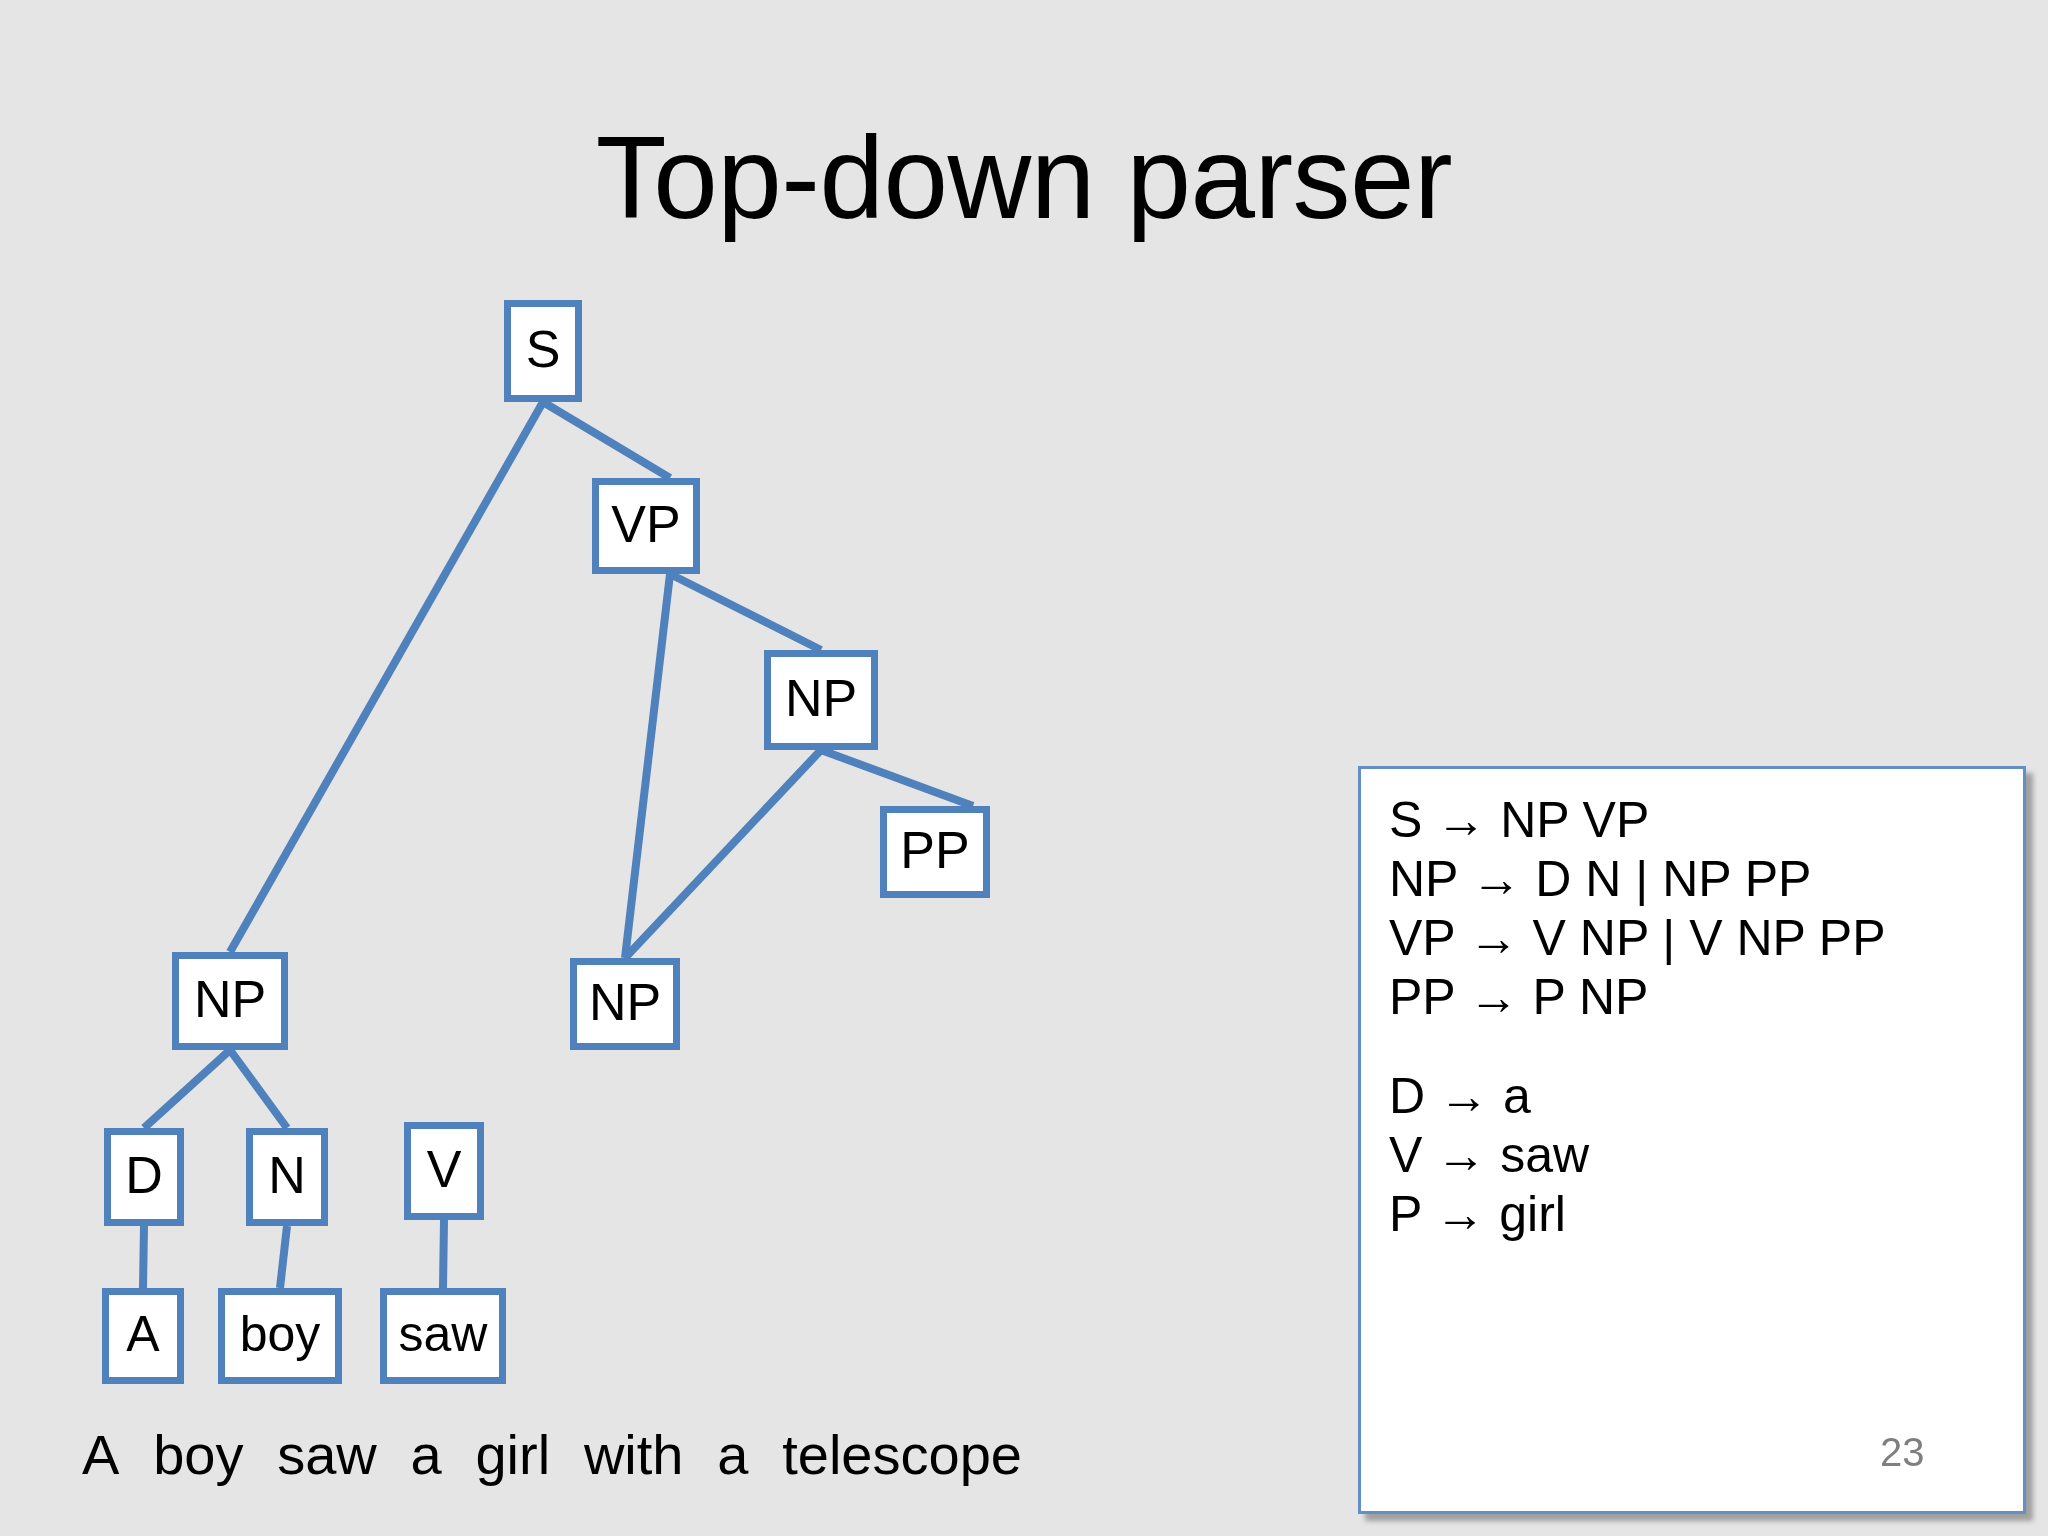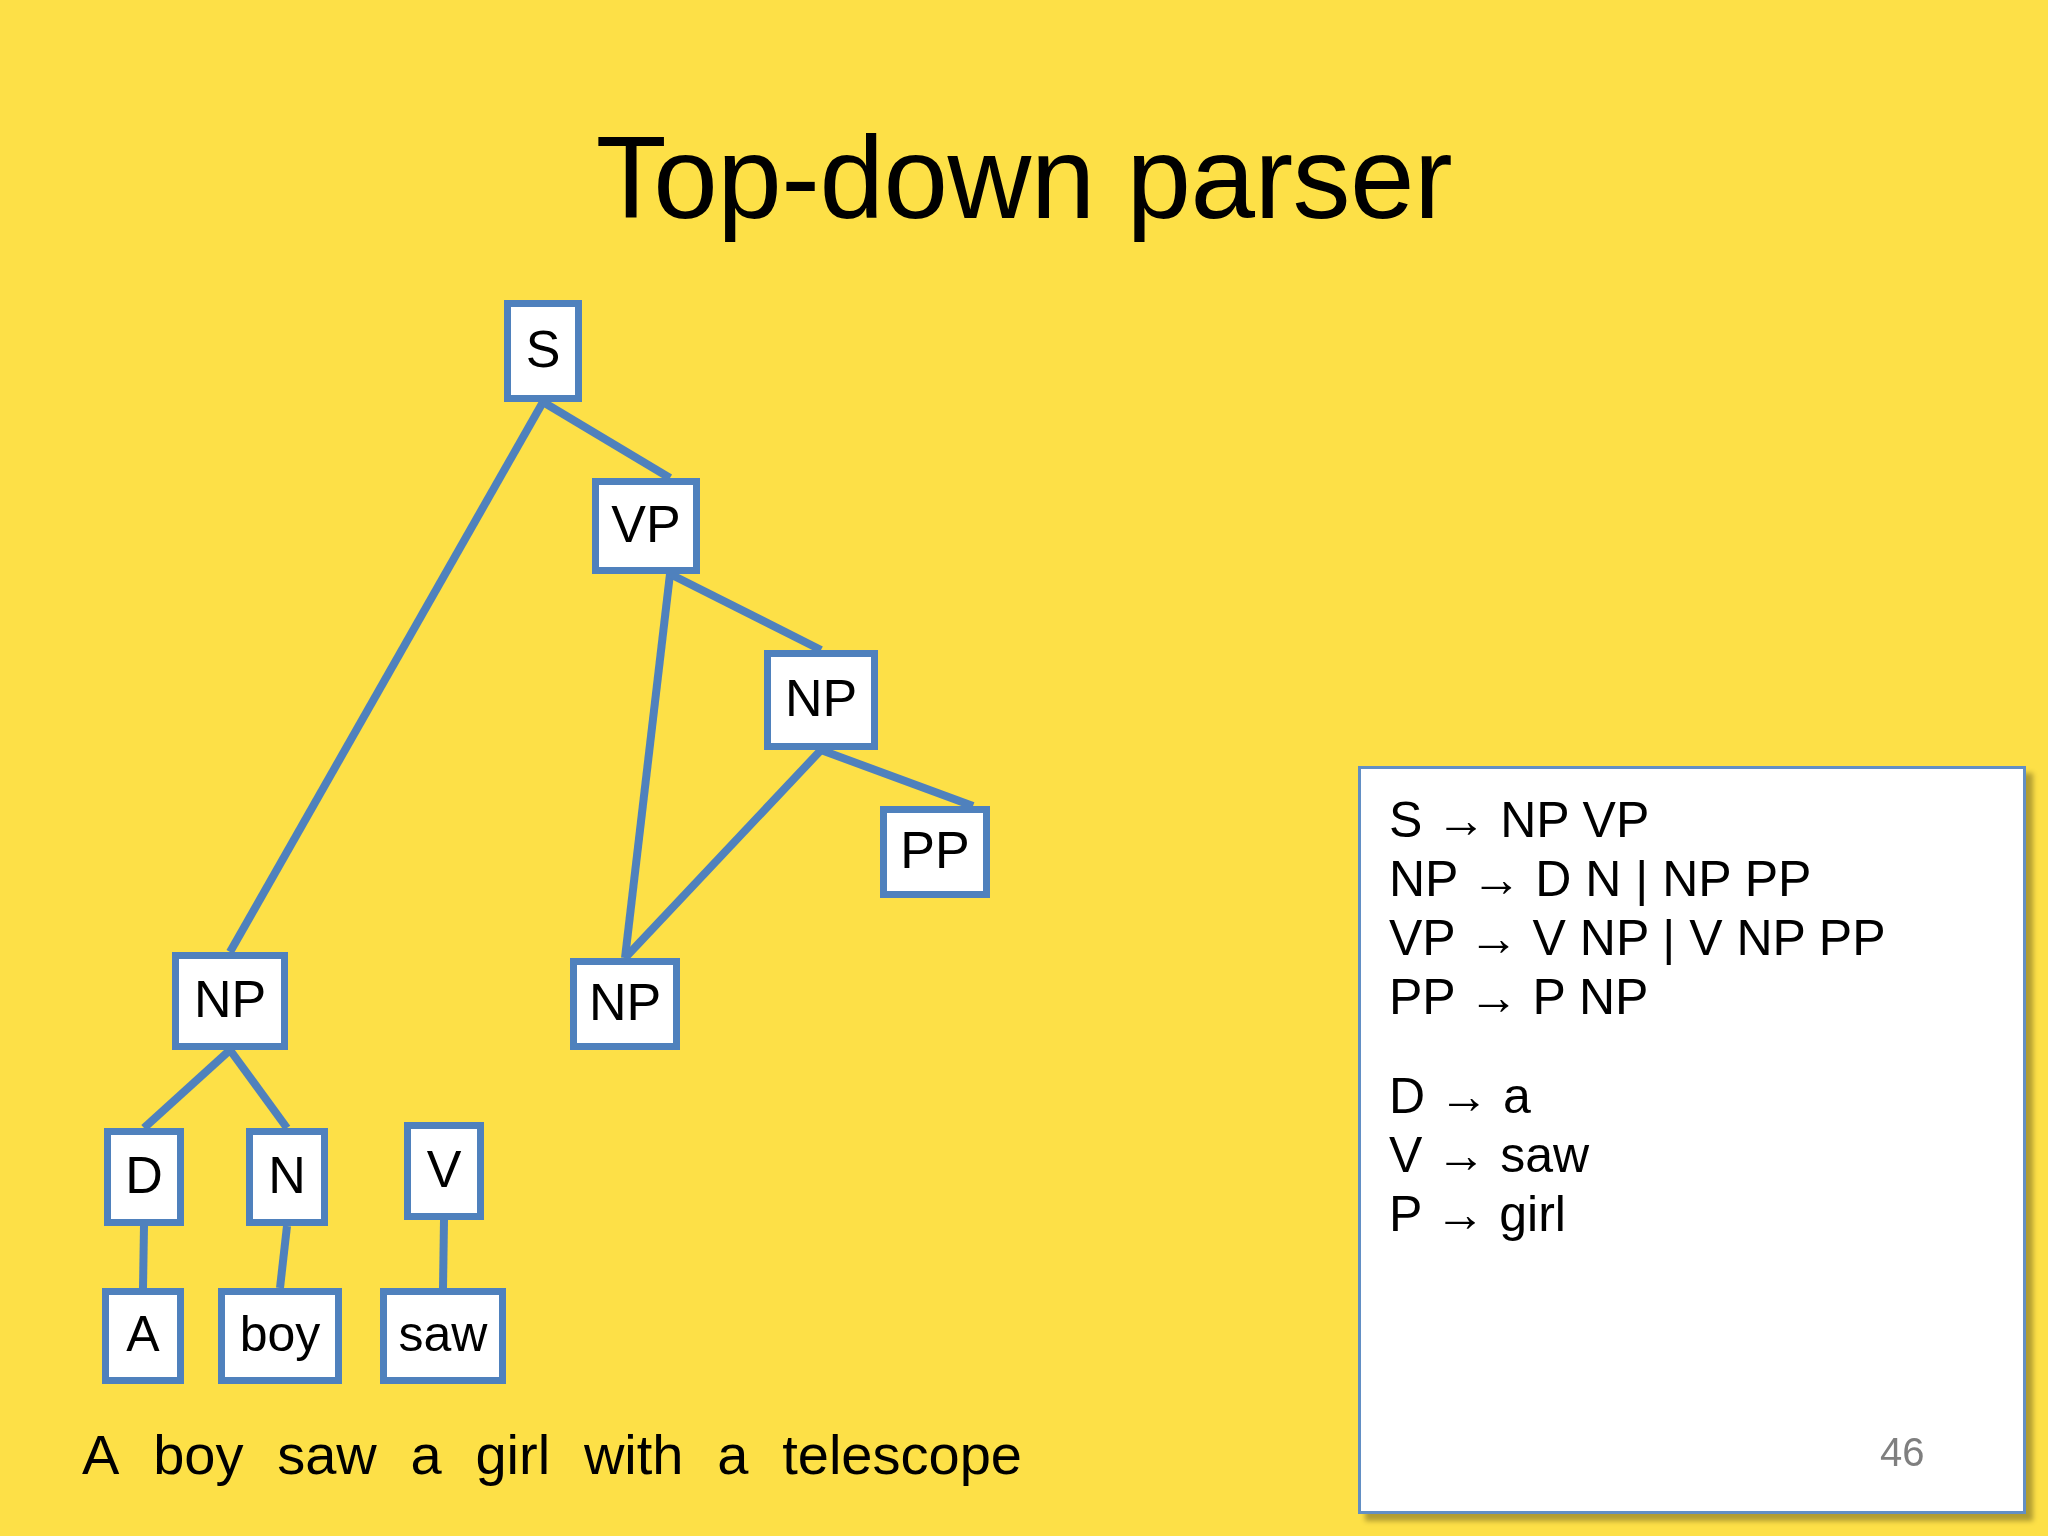--- a/index.html
+++ b/index.html
@@ -8,21 +8,21 @@
     background: #ffffff;
   }
   body {
     font-family: "Liberation Sans", "DejaVu Sans", sans-serif;
     color: #000000;
   }
   #slide {
     position: relative;
     width: 2048px;
     height: 1536px;
-    background: #fde047;
+    background: #e5e5e5;
     overflow: hidden;
   }
 
   
   #slide-title {
     position: absolute;
     left: 0;
     top: 118px;
     width: 2048px;
     text-align: center;
@@ -191,15 +191,15 @@
       <div class="rule-line">S → NP  VP</div>
       <div class="rule-line">NP → D  N  |  NP  PP</div>
       <div class="rule-line">VP → V  NP  |  V  NP  PP</div>
       <div class="rule-line">PP → P  NP</div>
       <div class="rule-line spacer"></div>
       <div class="rule-line">D → a</div>
       <div class="rule-line">V → saw</div>
       <div class="rule-line">P → girl</div>
     </div>
 
-  <div id="page-number">46</div>
+  <div id="page-number">23</div>
 
 </div>
 
 </body></html>

